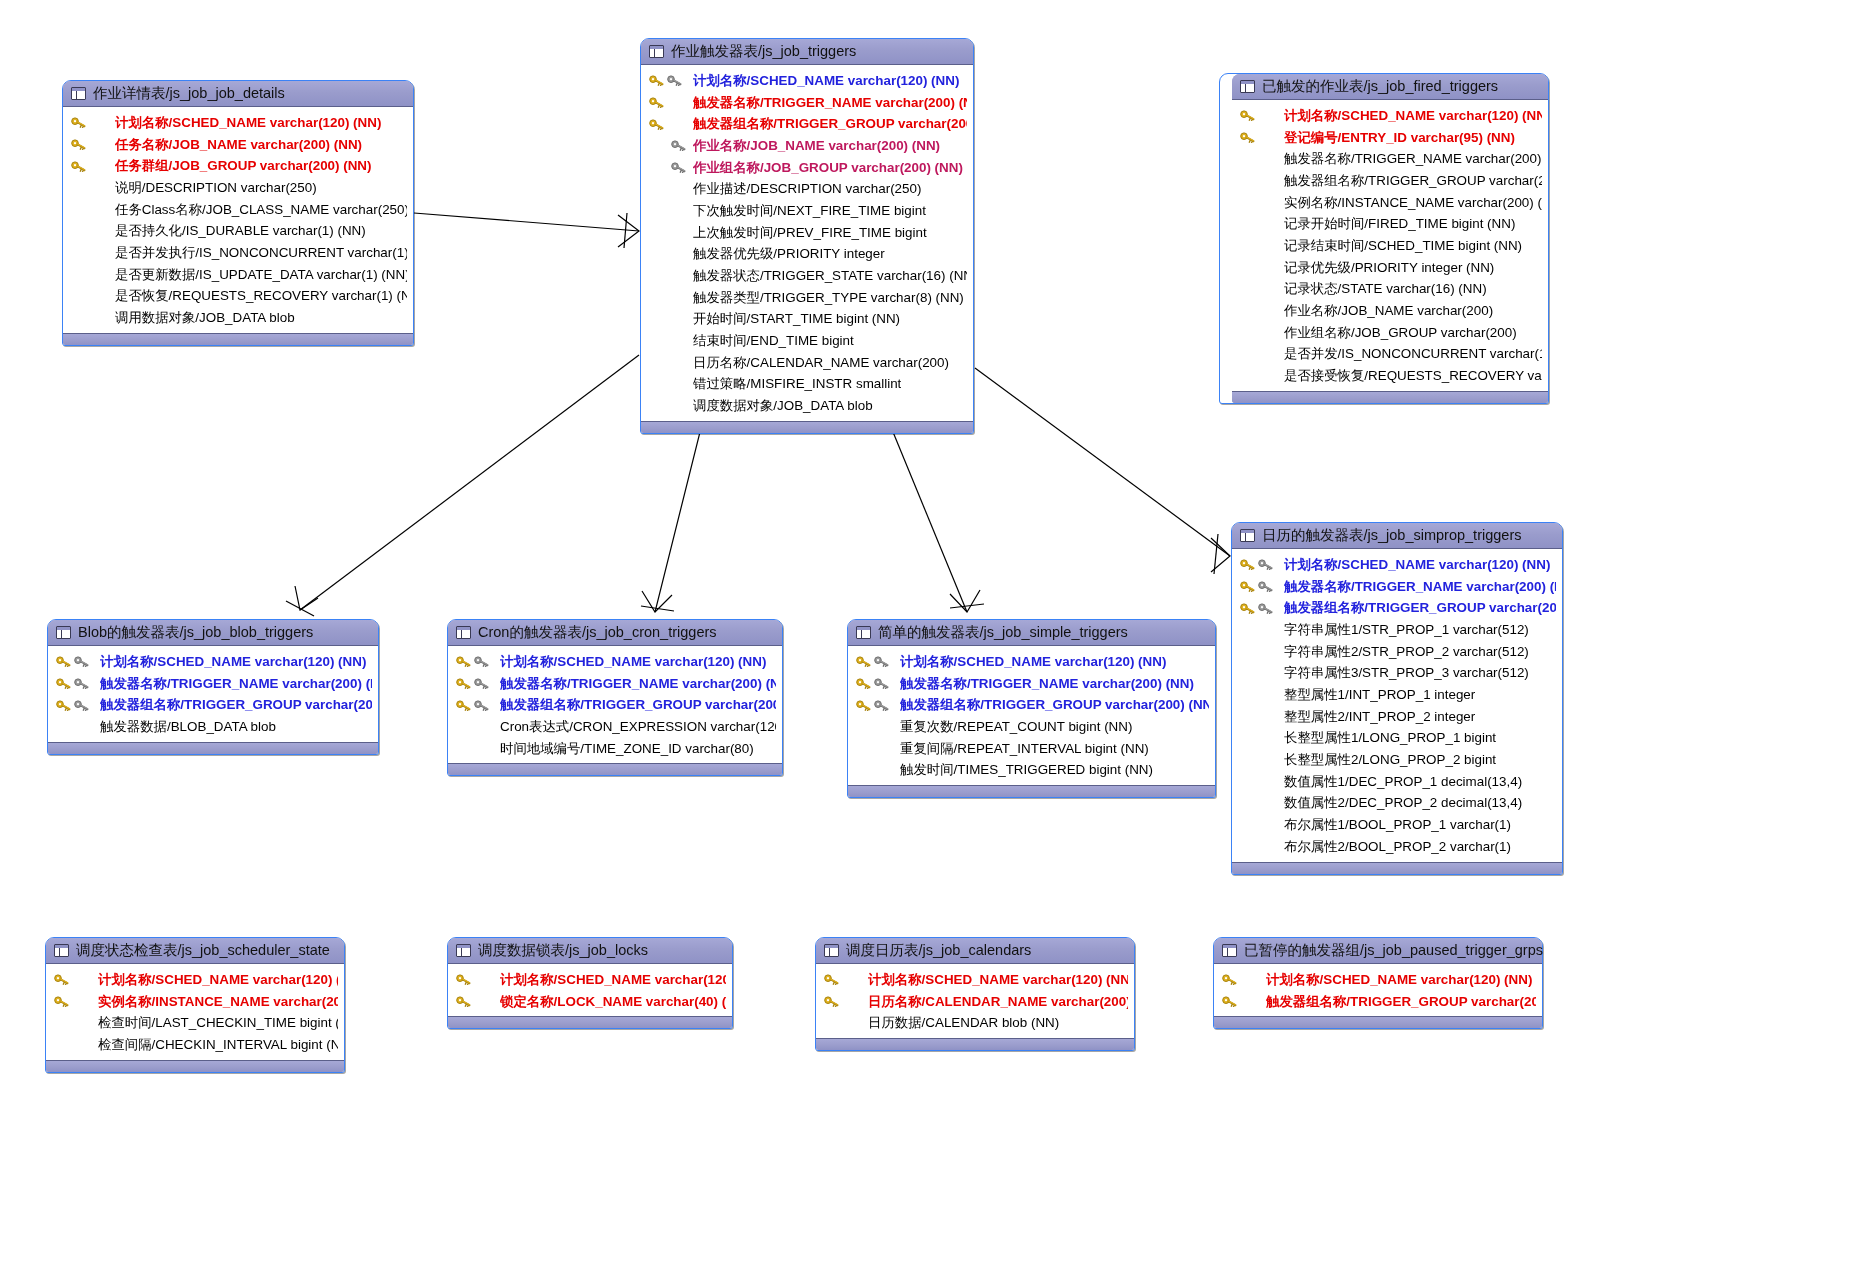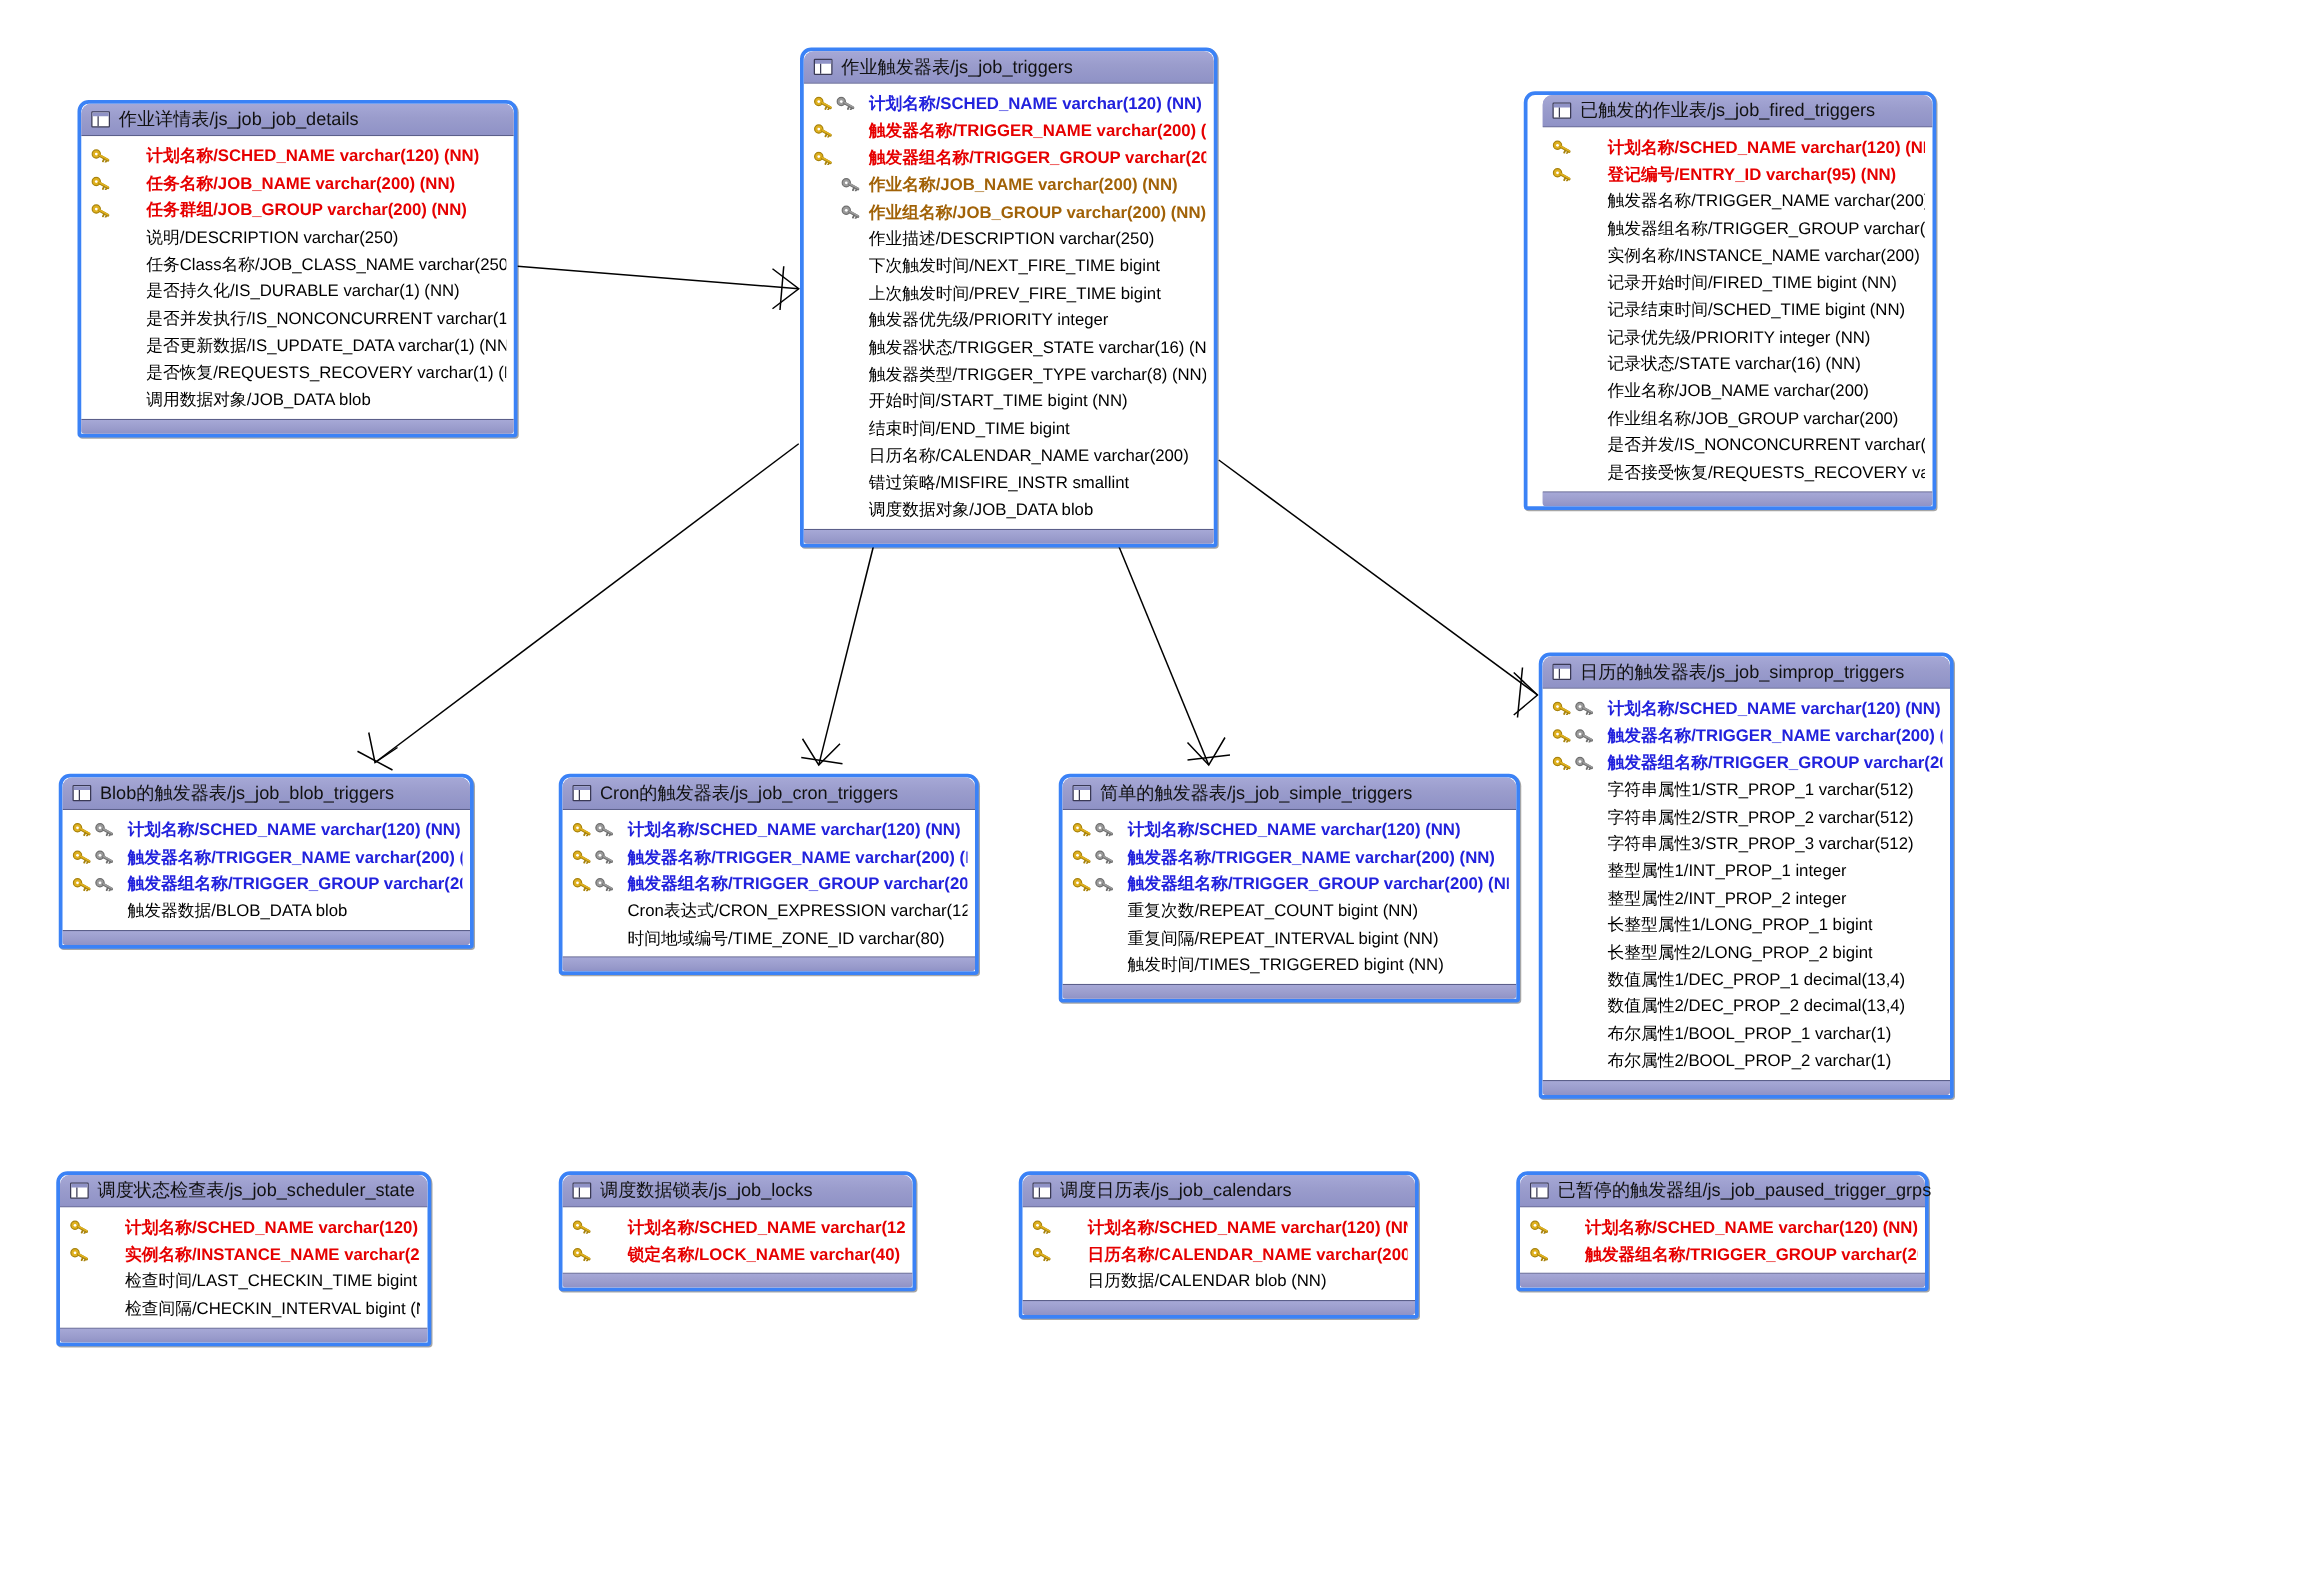--- a/index.html
+++ b/index.html
@@ -7,21 +7,21 @@
     width:1849px;height:1267px;position:relative;background:#ffffff;
     font-family:"Liberation Sans","DejaVu Sans",sans-serif;
     -webkit-font-smoothing:antialiased;overflow:hidden;
   }
   #canvas{position:absolute;left:0;top:0;width:1849px;height:1267px;}
   svg.links{position:absolute;left:0;top:0;width:1849px;height:1267px;pointer-events:none;}
 
   .entity{
     position:absolute;
     background:#ffffff;
-    border:3px solid #3b82f6;
+    border:1px solid #3b82f6;
     border-radius:9px 9px 3px 3px;
     box-shadow:1px 1px 0 rgba(0,0,0,0.35);
     box-sizing:border-box;
   }
   .entity-header{
     background:#9a9ccc;
     background-image:linear-gradient(to bottom,#a6a8d6 0%,#9a9ccc 45%,#8f92c6 100%);
     border-bottom:1px solid #5b5f8a;
     border-radius:8px 8px 0 0;
     height:25px;
@@ -54,21 +54,21 @@
     white-space:nowrap;
     color:#000000;
   }
   .keys{width:44px;flex:0 0 44px;display:flex;align-items:center;gap:3px;}
   .keys.k-indent{padding-left:22px;box-sizing:border-box;}
   .key{width:15px;height:11px;flex:0 0 auto;position:relative;display:inline-block;}
   .key svg{display:block;}
   .fname{overflow:hidden;}
   .c-red{color:#e60000;font-weight:bold;}
   .c-blue{color:#2222dd;font-weight:bold;}
-  .c-green{color:#a16207;font-weight:bold;}
+  .c-green{color:#be185d;font-weight:bold;}
   .c-black{color:#000000;font-weight:normal;}
 </style>
 </head>
 <body>
 
 <div id="canvas">
 
   <svg class="links" viewBox="0 0 1849 1267">
     <g stroke="#000000" stroke-width="1.2" fill="none">
 

